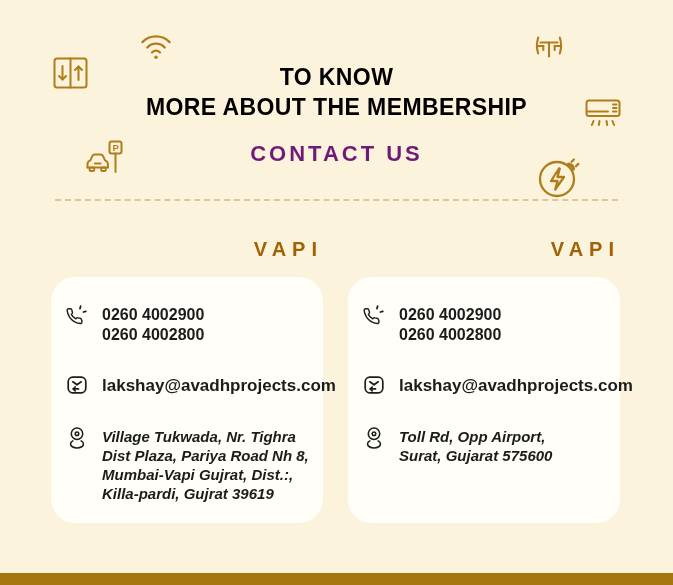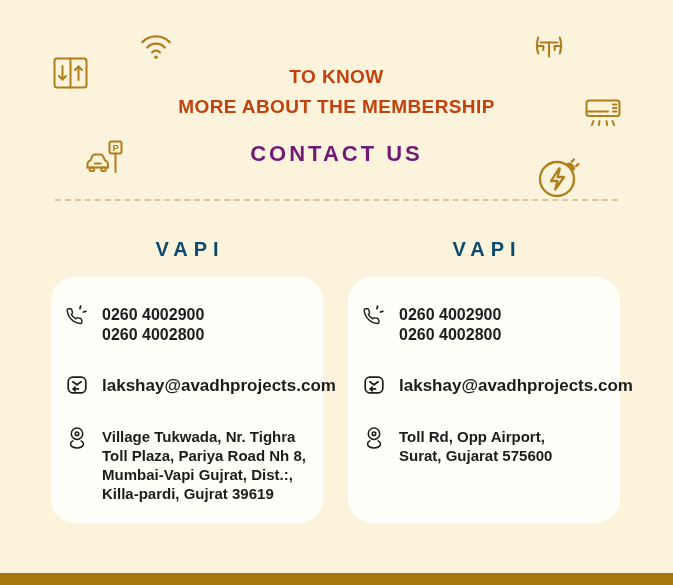--- a/index.html
+++ b/index.html
@@ -13,50 +13,50 @@
   .decor svg { display:block; width:100%; height:100%; }
   .icon-wifi      { left:139px; top:30px;  width:34px; height:33px; }
   .icon-elevator  { left:53px;  top:57px;  width:35px; height:32px; }
   .icon-parking   { left:85px;  top:138px; width:38px; height:38px; }
   .icon-table     { left:532px; top:35px;  width:34px; height:26px; }
   .icon-ac        { left:585px; top:99px;  width:36px; height:30px; }
   .icon-energy    { left:536px; top:155px; width:46px; height:44px; }
 
   .title {
     position:absolute; top:62px; left:0; right:0;
-    text-align:center; color:#c2410c;
-    font-size:19px; font-weight:bold; line-height:30px;
+    text-align:center; color:#000000;
+    font-size:23px; font-weight:bold; line-height:30px;
     letter-spacing:0.4px;
   }
   .title span { display:block; }
   .subtitle {
     position:absolute; top:141px; left:0; right:0;
     text-align:center; color:#701a75;
     font-size:22px; font-weight:bold; letter-spacing:3px;
   }
   .divider {
     position:absolute; top:199px; left:55px; right:55px;
     border-top:2px dashed #DBC79E;
   }
   .columns {
     position:absolute; top:237px; left:51px;
     display:flex; gap:25px;
   }
   .column { width:272px; }
   .loc-heading {
-    text-align:center; color:#0c4a6e;
+    text-align:right; color:#a16207;
     font-size:20px; font-weight:bold; letter-spacing:6px;
     text-indent:6px; line-height:24px; margin-bottom:16px;
   }
   .card {
     background:#FFFEF8; border-radius:24px;
     height:246px; padding:26px 1px 0 14px;
   }
   .row { display:flex; gap:13px; margin-bottom:28px; }
-  .row:last-child { margin-bottom:0; }
+  .row:last-child { margin-bottom:0;font-style:italic; }
   .row-icon { width:24px; height:24px; flex:0 0 24px; color:#1D1D1D; }
   .row-icon svg { display:block; width:100%; height:100%; }
   .row-text { color:#1C1C1C; font-weight:bold; }
   .phone-text { font-size:16px; line-height:20px; padding-top:2px; }
   .phone-text span { display:block; }
   .email-text { font-size:17px; line-height:19px; padding-top:3px; }
   .addr-text { font-size:15px; line-height:19px; padding-top:2px; }
   .addr-text span { display:block; }
   .footer-bar {
     position:absolute; left:0; right:0; bottom:0; height:12px;
@@ -175,21 +175,21 @@
         <div class="row">
           <span class="row-icon">
             <svg viewBox="0 0 24 26" fill="none" stroke="currentColor" stroke-width="1.7" stroke-linecap="round">
               <circle cx="12" cy="9.5" r="6.2"></circle>
               <circle cx="12" cy="9.5" r="1.9"></circle>
               <path d="M7.5 17.2 A7 4.4 0 1 0 16.5 17.2"></path>
             </svg>
           </span>
           <div class="row-text addr-text">
             <span>Village Tukwada, Nr. Tighra</span>
-            <span>Toll Plaza, Pariya Road Nh 8,</span>
+            <span>Dist Plaza, Pariya Road Nh 8,</span>
             <span>Mumbai-Vapi Gujrat, Dist.:,</span>
             <span>Killa-pardi, Gujrat 39619</span>
           </div>
         </div>
       </div>
     </div>
 
     <div class="column">
       <div class="loc-heading">VAPI</div>
       <div class="card">

